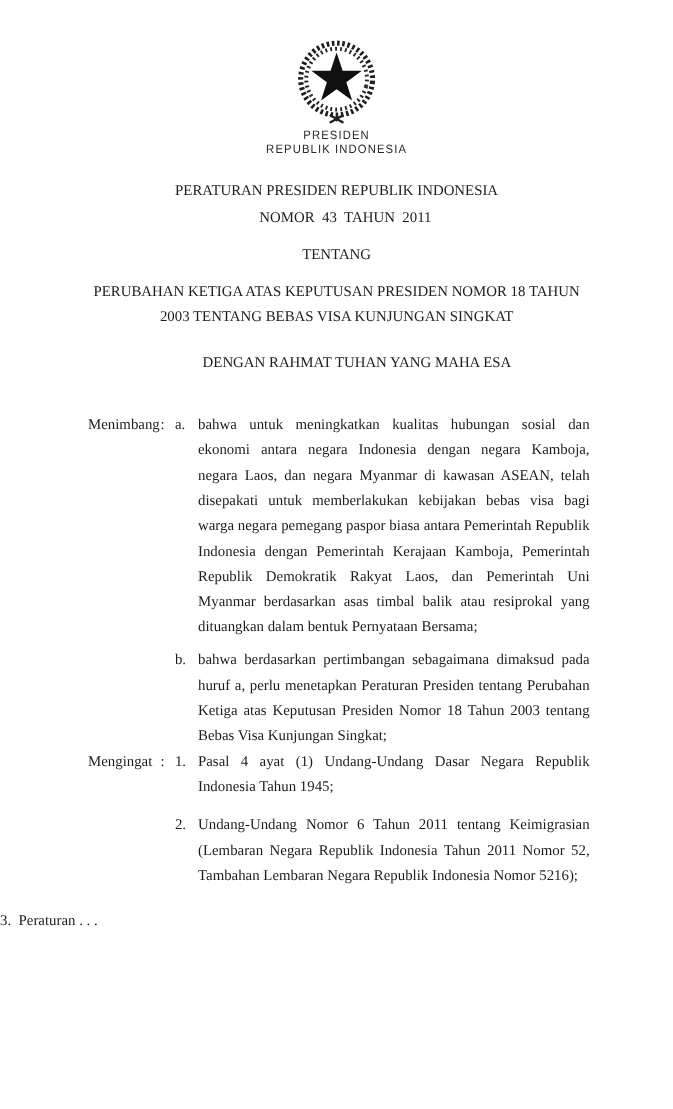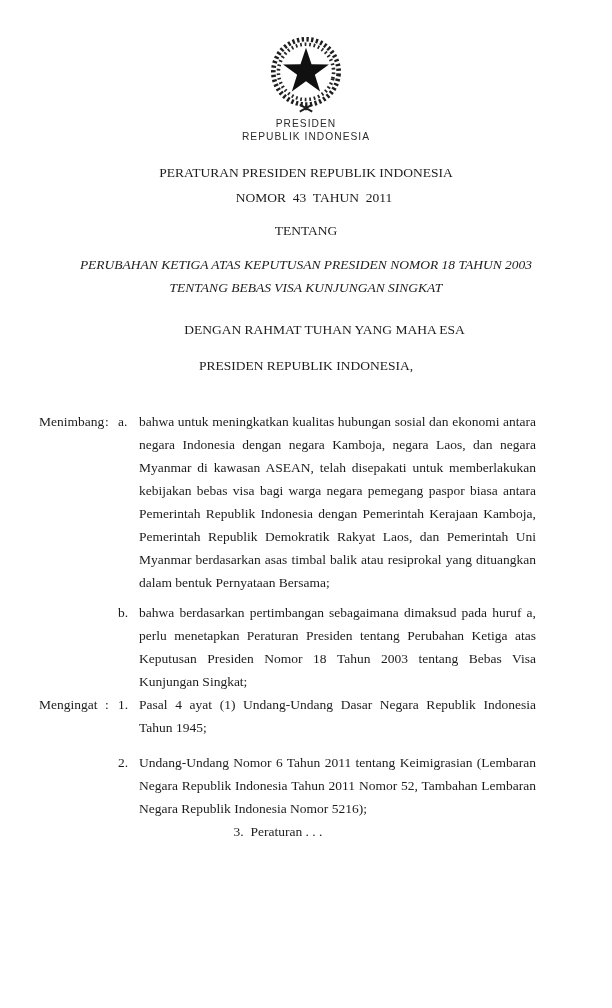--- a/index.html
+++ b/index.html
@@ -25,38 +25,39 @@
     letter-spacing: 1.1px;
     color: #2b2b2b;
     transform: scaleX(0.93);
   }
   
   .title-block { text-align: center; }
   .t { margin: 0; line-height: 17px; }
   .doc-type   { margin-top: 21px; }
   .number     { margin-top: 8px;  white-space: pre; margin-left: 16px; }
   .about      { margin-top: 16px; font-family: Liberation Serif, serif; }
-  .subject    { margin-top: 14px; max-width: 460px; margin-left: auto; margin-right: auto; line-height: 23px; font-style: italic; }
+  .subject    { margin-top: 14px; max-width: 460px; margin-left: auto; margin-right: auto; line-height: 23px; }
   .invocation { margin-top: 22px; padding-left: 37px; }
   .issuer     { margin-top: 19px; }
   
-  .clauses { margin-top: 36px; padding: 0 76px 0 39px; line-height: 23px; }
+  .clauses { margin-top: 36px; padding: 0 76px 0 80px; line-height: 23px; }
   .row { display: flex; align-items: flex-start; }
   .rlabel { width: 66px; flex: none; }
   .rcolon { width: 13px; flex: none; }
   .ritems { flex: 1; min-width: 0; }
   .item { display: flex; align-items: flex-start; }
   .item + .item { margin-top: 7px; }
   .legal .item + .item { margin-top: 12px; }
   .marker { width: 21px; flex: none; }
   .itext { flex: 1; min-width: 0; text-align: justify; text-align-last: left; }
   
   .catchword {
+    margin-top: 18px;
     padding-right: 56px;
-    text-align: center;
+    text-align: left;
     white-space: pre;
     line-height: 23px;
   }
 </style>
 </head>
 <body>
 
 <div class="page">
 
   <header class="doc-header">
@@ -73,21 +74,20 @@
     <div class="seal-line">PRESIDEN</div>
     <div class="seal-line">REPUBLIK INDONESIA</div>
   </header>
 
   <section class="title-block">
     <p class="t doc-type">PERATURAN PRESIDEN REPUBLIK INDONESIA</p>
     <p class="t number">NOMOR  43  TAHUN  2011</p>
     <p class="t about">TENTANG</p>
     <p class="t subject">PERUBAHAN KETIGA ATAS KEPUTUSAN PRESIDEN NOMOR 18 TAHUN 2003 TENTANG BEBAS VISA KUNJUNGAN SINGKAT</p>
     <p class="t invocation">DENGAN RAHMAT TUHAN YANG MAHA ESA</p>
-    <p class="t issuer">PRESIDEN REPUBLIK INDONESIA,</p>
   </section>
 
   <section class="clauses">
 
     <div class="row">
       <div class="rlabel">Menimbang</div>
       <div class="rcolon">:</div>
       <div class="ritems">
         <div class="item">
           <div class="marker">a.</div>

